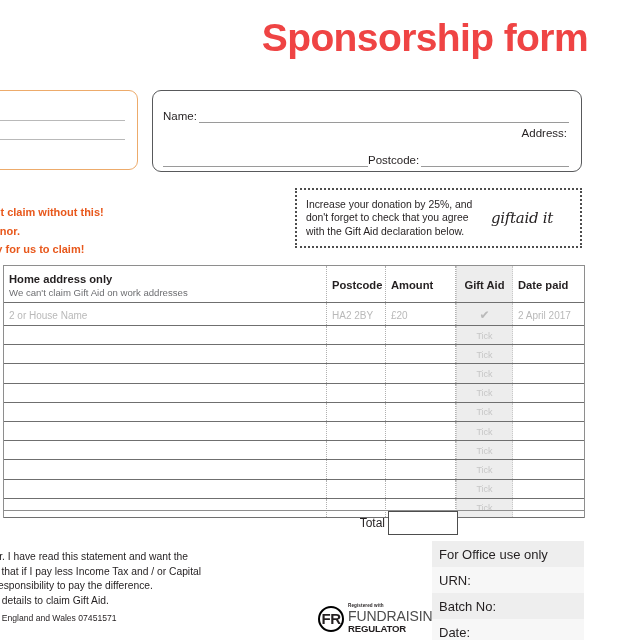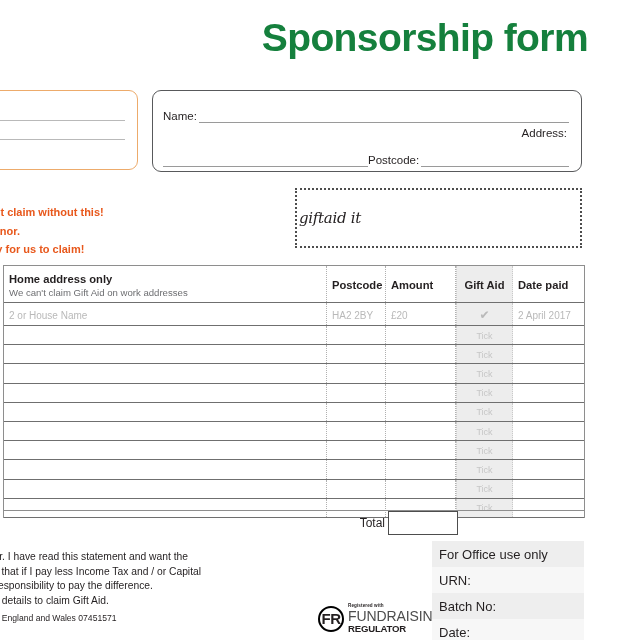--- a/index.html
+++ b/index.html
@@ -24,21 +24,21 @@
   }
 
   
   .title {
     position: absolute;
     right: 52px;
     top: 18px;
     font-size: 39px;
     font-weight: bold;
     letter-spacing: -0.6px;
-    color: #15803d;
+    color: #ef4444;
     white-space: nowrap;
     line-height: 1;
   }
 
   
   .orange-box {
     position: absolute;
     left: -96px;
     top: 90px;
     width: 234px;
@@ -320,20 +320,25 @@
     </div>
   </div>
 
   <div class="orange-lines">
     <div>onation date. We can't claim without this!</div>
     <div>by each individual donor.</div>
     <div>ement &amp; you're happy for us to claim!</div>
   </div>
 
   <div class="giftaid-box">
+    <div class="ga-text">
+      <div>Increase your donation by 25%, and</div>
+      <div>don't forget to check that you agree</div>
+      <div>with the Gift Aid declaration below.</div>
+    </div>
     <div class="ga-logo">giftaid it</div>
   </div>
 
   <div class="table">
 
     <div class="trow head">
       <div class="cell c-addr">
         <div class="hd-main">Home address only</div>
         <div class="hd-sub">We can't claim Gift Aid on work addresses</div>
       </div>

